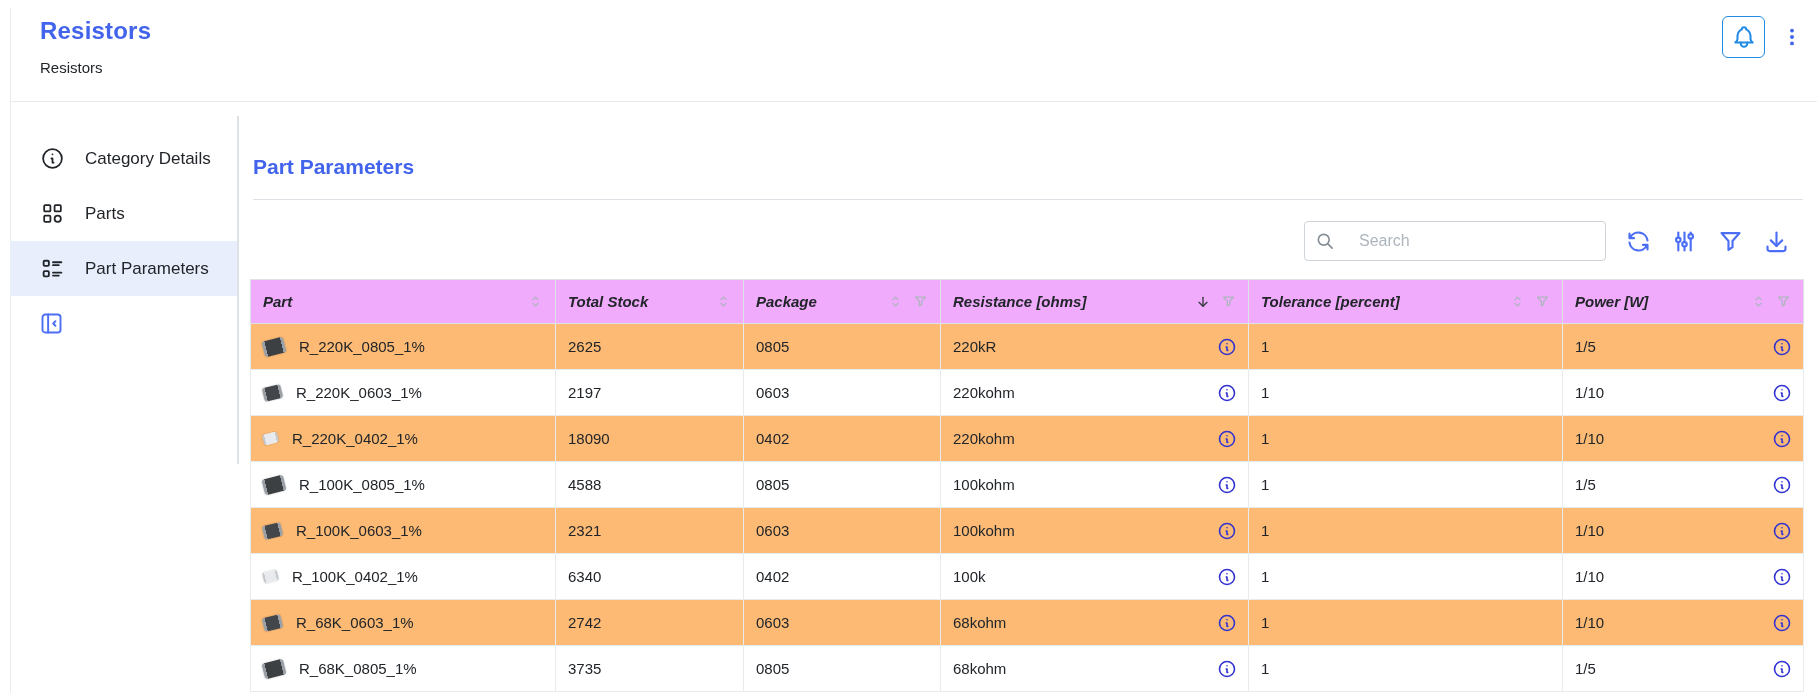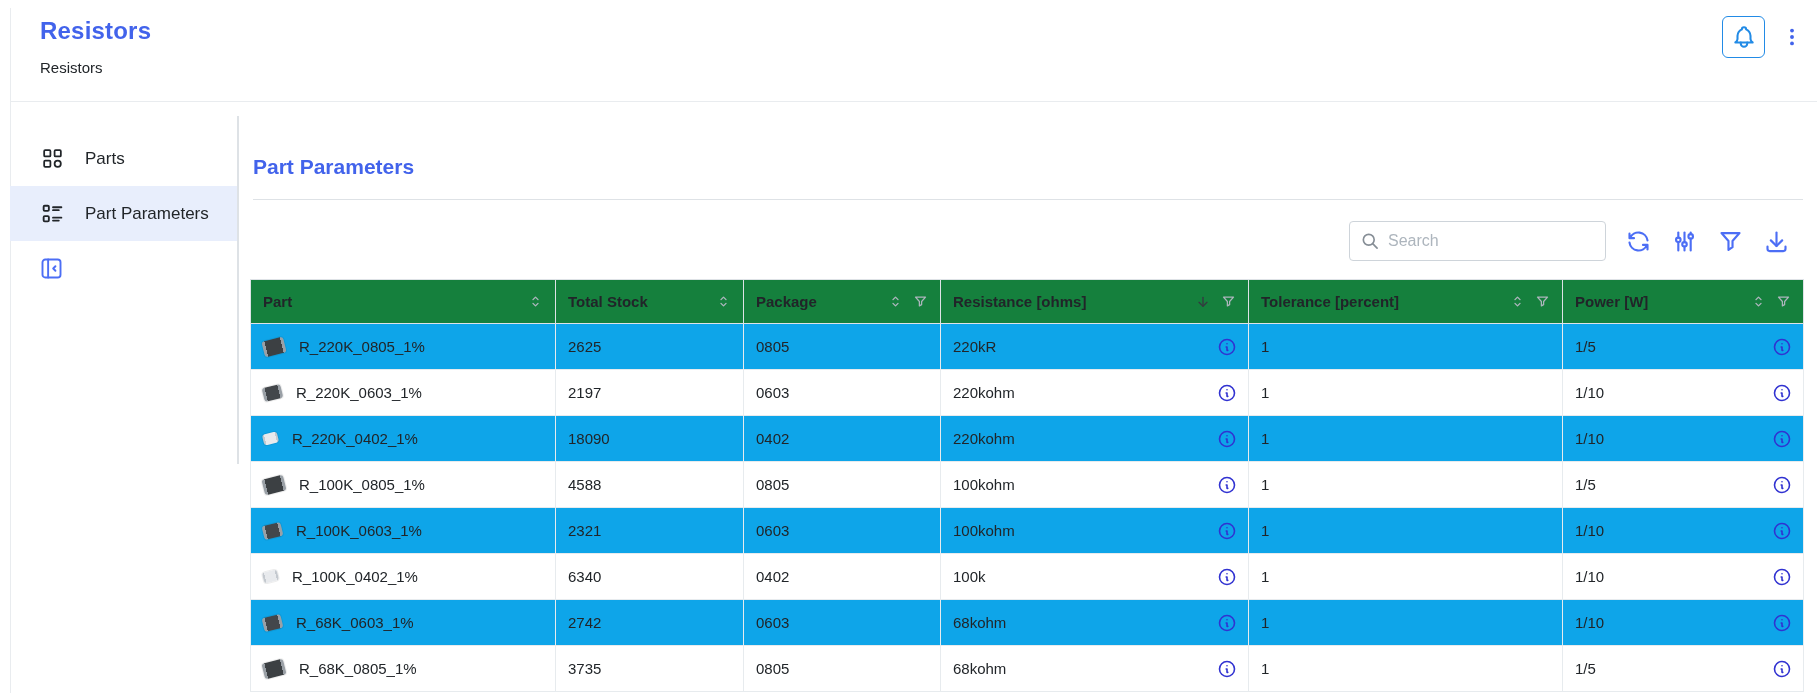--- a/index.html
+++ b/index.html
@@ -27,35 +27,35 @@
     font-size:17px; cursor:pointer; }
   .side-item .sicon { width:25px; height:25px; flex:none; display:flex; }
   .side-item.selected { background:#e8eefc; }
   .collapse-btn { margin:14px 0 0 28px; background:none; border:none; cursor:pointer; display:flex; }
 
   
   main { flex:1; position:relative; }
   .panel-title { color:#4263eb; font-size:21px; font-weight:700; margin:53px 0 0 16px; }
   .panel-rule { border:none; border-top:1px solid #dee2e6; margin:20px 14px 0 16px; }
   .toolbar { display:flex; justify-content:flex-end; align-items:center; gap:19px; margin:21px 27px 0 0; height:40px; }
-  .searchbox { width:257px; height:40px; border:1px solid #ced4da; border-radius:4px;
-    display:flex; align-items:center; padding:0 10px; gap:8px; }
+  .searchbox { width:302px; height:40px; border:1px solid #ced4da; border-radius:4px;
+    display:flex; align-items:center; padding:0 10px; gap:24px; }
   .searchbox input { border:none; outline:none; font-size:16px; width:100%; color:#212529;
     font-family:"Liberation Sans", sans-serif; }
   .searchbox input::placeholder { color:#adb5bd; }
   .tool-btn { background:none; border:none; cursor:pointer; display:flex; padding:0; }
 
   
   table { width:1553px; margin:18px 0 0 13px; border-collapse:collapse; table-layout:fixed; font-size:15px; }
   col.c1{width:305px} col.c2{width:188px} col.c3{width:197px} col.c4{width:308px} col.c5{width:314px} col.c6{width:241px}
   thead th { border:1px solid #dee2e6; height:44px; text-align:left; font-weight:700;
-    padding-left:12px; position:relative; background:#15803d; font-size:15px; }
+    padding-left:12px; position:relative; background:#f0abfc; font-size:15px;font-style:italic; }
   .th-icons { position:absolute; right:12px; top:0; height:100%; display:flex; align-items:center; gap:10px; }
   tbody td { border:1px solid #e7ebee; height:46px; padding-left:12px; position:relative; }
-  tbody tr.alt td { background:#0ea5e9; }
+  tbody tr.alt td { background:#fdba74; }
   .part-cell-inner { display:flex; align-items:center; gap:14px; }
   .thumb { width:22px; height:16px; border-radius:3px; flex:none; transform:rotate(-14deg);
     background:linear-gradient(90deg,#9aa0a6 0,#9aa0a6 3px,#3c4043 3px,#3c4043 19px,#9aa0a6 19px);
     box-shadow:0 0 0 1px rgba(0,0,0,.07); }
   .thumb.p0603 { width:19px; height:14px;
     background:linear-gradient(90deg,#9aa0a6 0,#9aa0a6 3px,#43474b 3px,#43474b 16px,#9aa0a6 16px); }
   .thumb.p0402 { width:15px; height:11px;
     background:linear-gradient(90deg,#c4c9cf 0,#c4c9cf 2px,#e8eaed 2px,#e8eaed 13px,#c4c9cf 13px); }
   .cell-info { position:absolute; right:11px; top:50%; transform:translateY(-50%); display:flex; cursor:pointer; }
 </style>
@@ -85,20 +85,30 @@
           </svg>
       </span>
     </button>
   </div>
 </header>
 
 <div class="content">
   <div class="vdivider"></div>
 
   <aside>
+    <div class="side-item">
+      <span class="sicon">
+        <svg width="25" height="25" viewBox="0 0 24 24" fill="none" stroke="#212529" stroke-width="1.7" stroke-linecap="round" stroke-linejoin="round">
+            <circle cx="12" cy="12" r="9"></circle>
+            <path d="M12 8h.01"></path>
+            <path d="M11 12h1v4h1"></path>
+          </svg>
+      </span>
+      <span>Category Details</span>
+    </div>
     <div class="side-item">
       <span class="sicon">
         <svg width="25" height="25" viewBox="0 0 24 24" fill="none" stroke="#212529" stroke-width="1.7" stroke-linecap="round" stroke-linejoin="round">
             <rect x="4" y="4" width="6" height="6" rx="1"></rect>
             <rect x="14" y="4" width="6" height="6" rx="1"></rect>
             <rect x="4" y="14" width="6" height="6" rx="1"></rect>
             <circle cx="17" cy="17" r="3"></circle>
           </svg>
       </span>
       <span>Parts</span>

